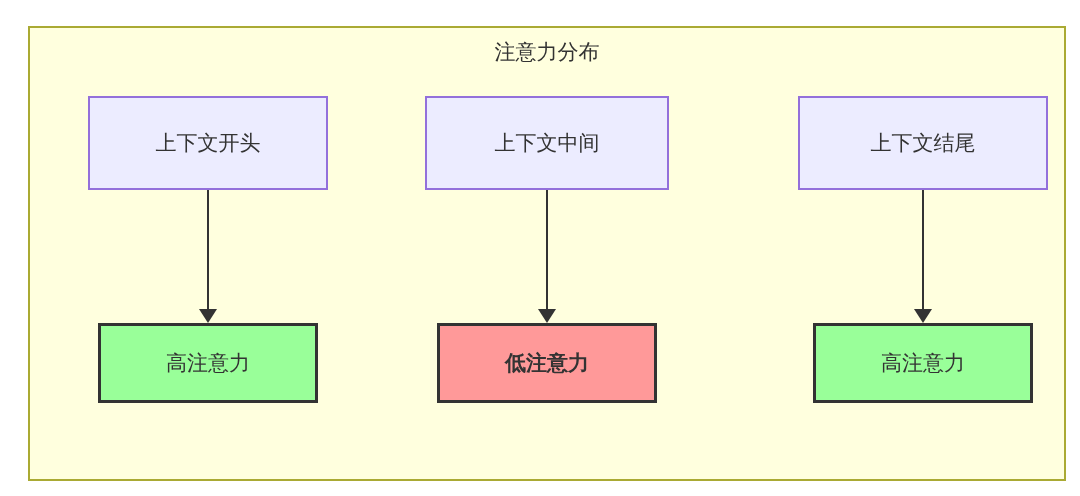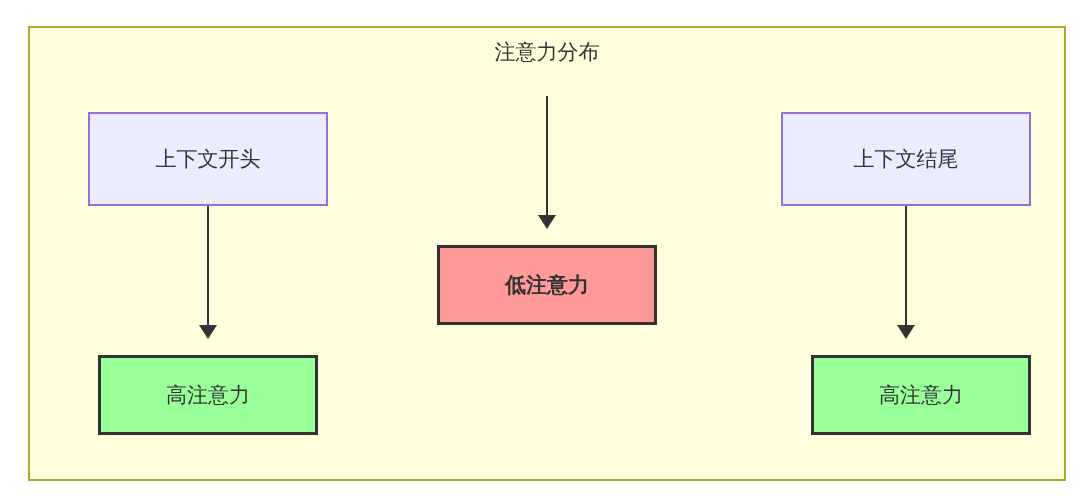--- a/index.html
+++ b/index.html
@@ -41,30 +41,29 @@
   }
   .column {
     position: absolute;
     top: 68px;
     display: flex;
     flex-direction: column;
     align-items: center;
   }
   .col-1 { left: 58px;  width: 240px; }
   .col-2 { left: 395px; width: 244px; }
-  .col-3 { left: 751px; width: 250px; align-items: flex-end; }
+  .col-3 { left: 768px; width: 250px; }
   .node {
     box-sizing: border-box;
     display: flex;
     align-items: center;
     justify-content: center;
     font-size: 21px;
     color: #333333;
     text-align: center;
-    margin-top: 16px;
   }
   .node.source {
     width: 100%;
     height: 94px;
     background: #ececff;
     border: 2px solid #9370db;
   }
   .node.result {
     width: 220px;
     height: 80px;
@@ -113,20 +112,23 @@
       <div class="arrow">
         <div class="arrow-line"></div>
         <div class="arrow-head"></div>
       </div>
       <div class="node result" data-result-type="high">
         <span class="node-label">高注意力</span>
       </div>
     </div>
 
     <div class="column col-2">
+      <div class="node source">
+        <span class="node-label">上下文中间</span>
+      </div>
       <div class="arrow">
         <div class="arrow-line"></div>
         <div class="arrow-head"></div>
       </div>
       <div class="node result" data-result-type="low">
         <span class="node-label">低注意力</span>
       </div>
     </div>
 
     <div class="column col-3">

